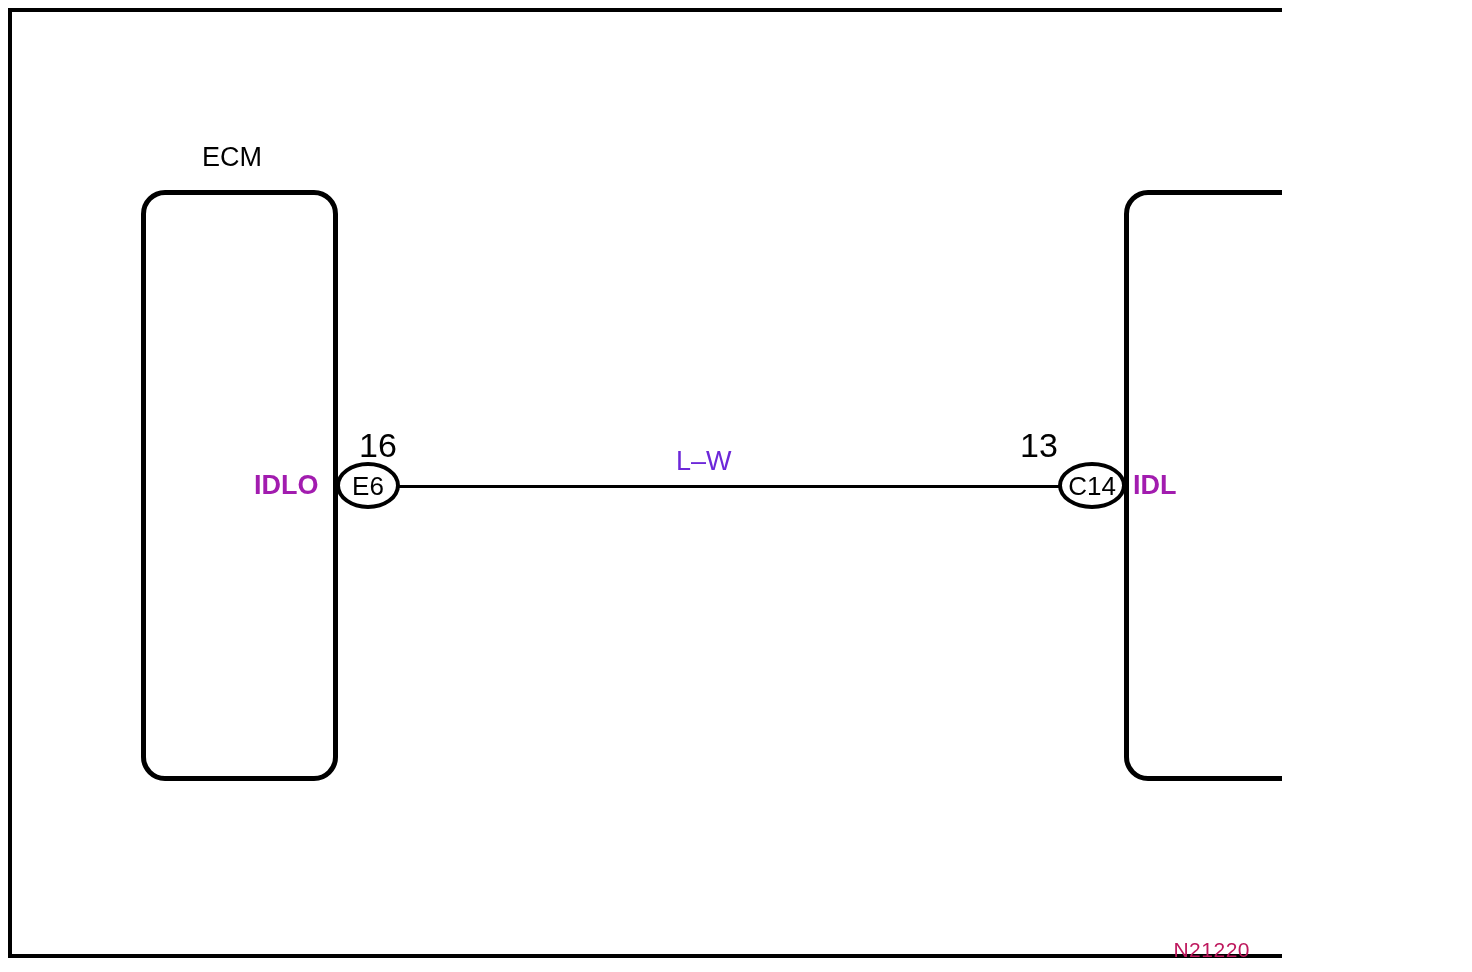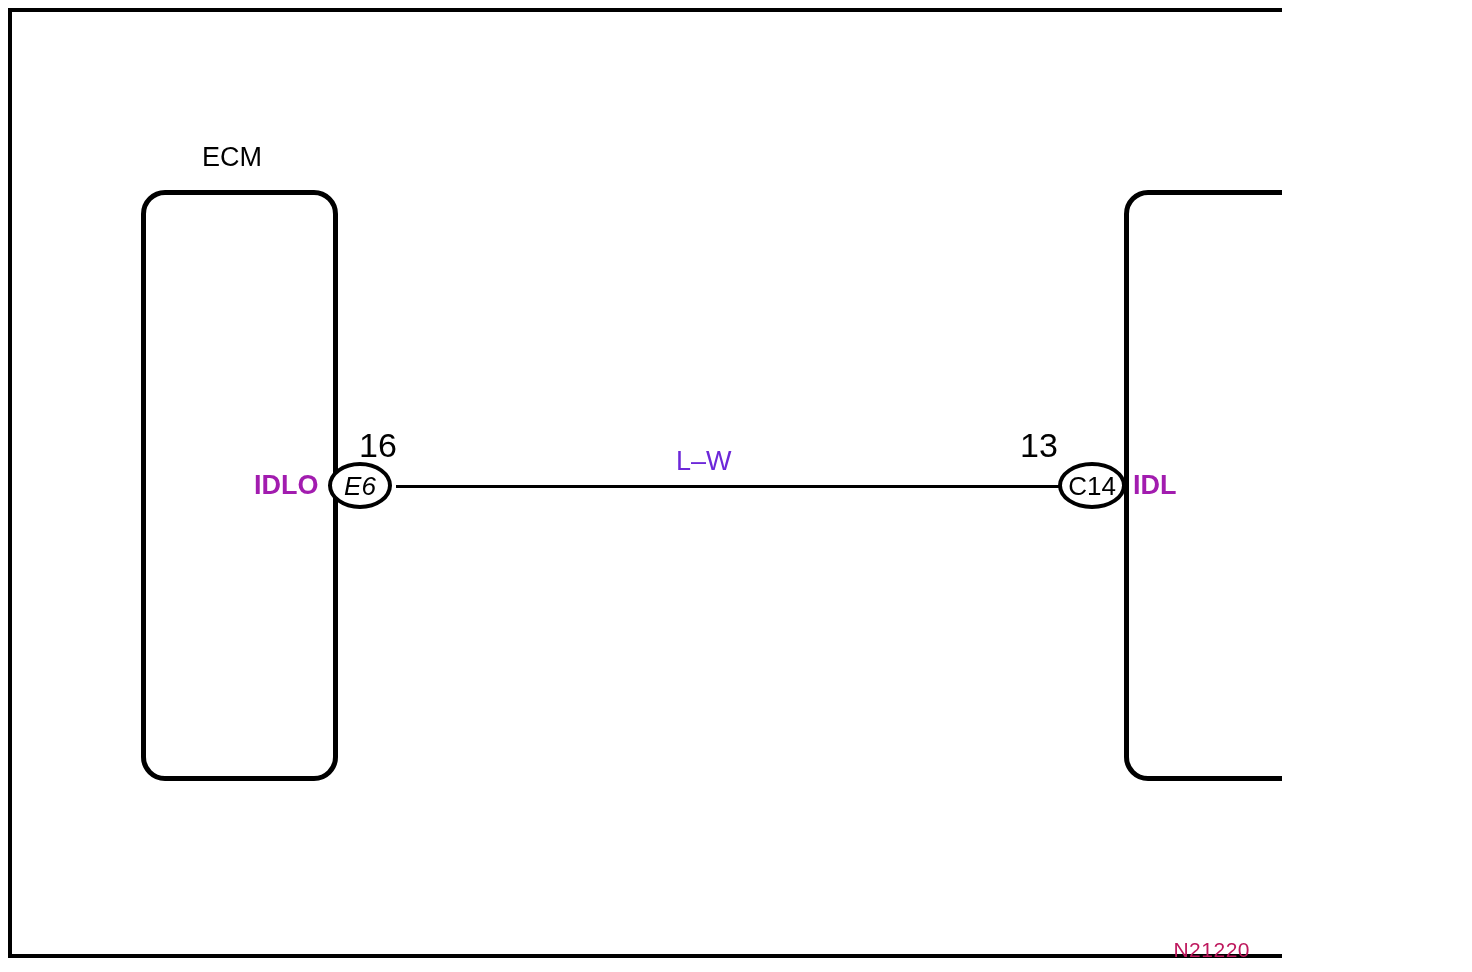--- a/index.html
+++ b/index.html
@@ -93,23 +93,22 @@
     box-sizing: border-box;
     background: #ffffff;
     display: flex;
     align-items: center;
     justify-content: center;
     font-size: 26px;
     color: #000000;
     line-height: 1;
   }
   #connector-e6 {
-    left: 328px;
+    left: 336px;
     top: 462px;
-    font-style: italic;
   }
   #connector-c14 {
     left: 1058px;
     top: 462px;
     width: 68px;
   }
   
   .pin-number {
     position: absolute;
     font-size: 34px;

